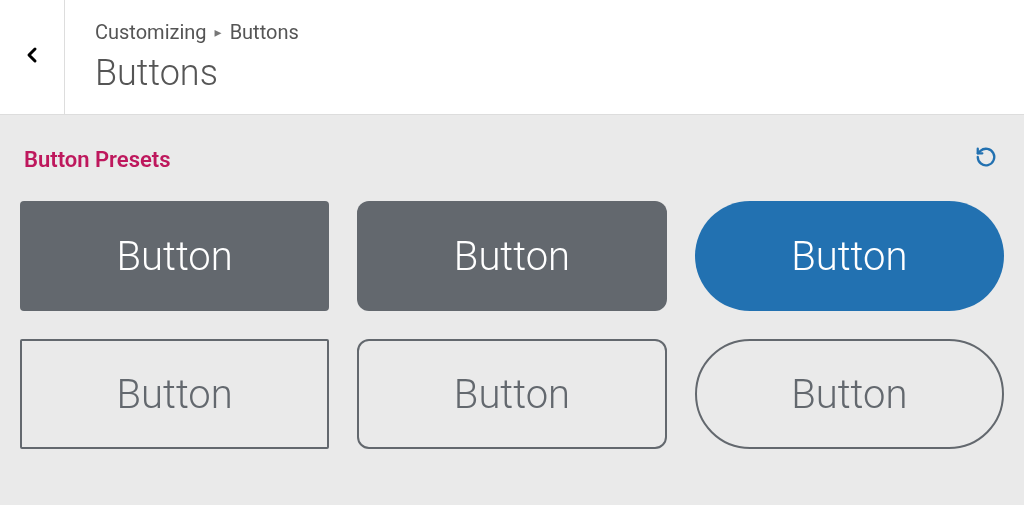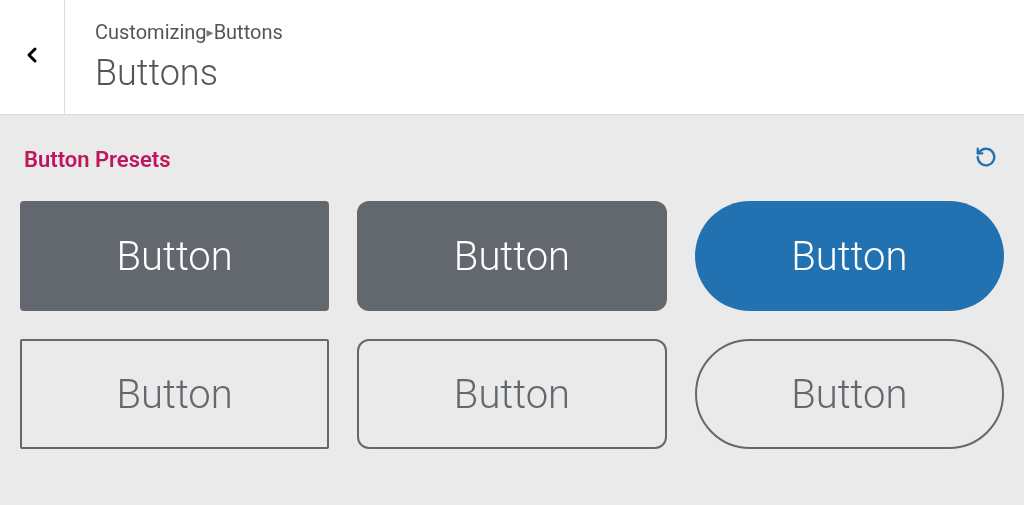--- a/index.html
+++ b/index.html
@@ -37,20 +37,21 @@
       padding: 20px 30px;
       display: flex;
       flex-direction: column;
       justify-content: center;
     }
     .breadcrumb {
       font-size: 20px;
       color: #555;
       display: flex;
       align-items: center;
+      gap: 8px;
       margin-bottom: 8px;
     }
     .breadcrumb-separator {
       font-size: 14px;
       color: #777;
     }
     .page-title {
       font-size: 36px;
       font-weight: 300;
       color: #555;

